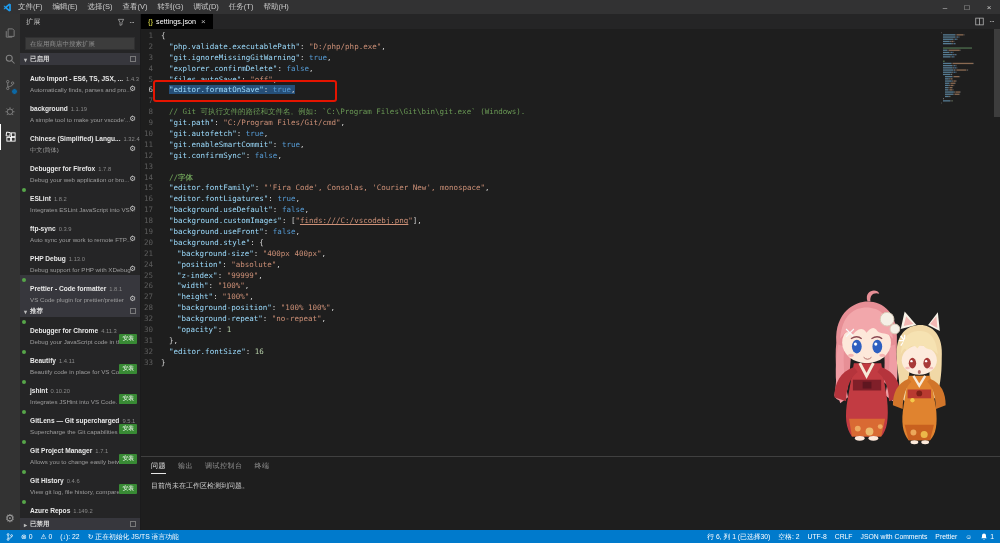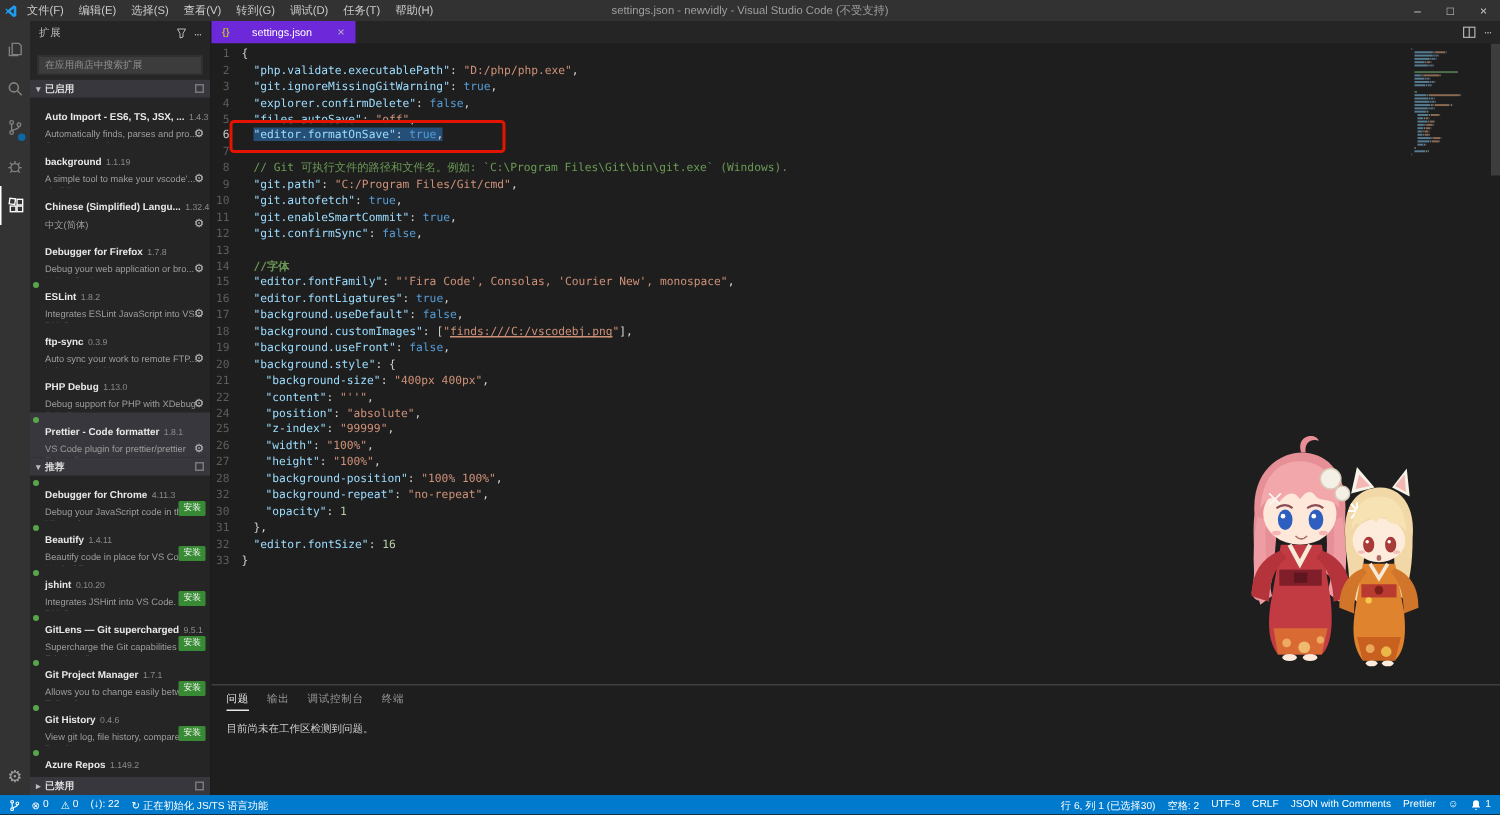--- a/index.html
+++ b/index.html
@@ -55,21 +55,21 @@
   .ext-ver { color:#8a8a8a; font-size:5.8px; margin-left:3px; }
   .ext-desc { color:#9d9d9d; font-size:6.2px; white-space:nowrap; overflow:hidden; margin-top:1px; }
   .ext-author { color:#8a8a8a; font-size:6.2px; white-space:nowrap; margin-top:1px; }
   .ext-gear { position:absolute; right:4px; bottom:2px; color:#c5c5c5; font-size:7.5px; line-height:8px; }
   .ext-install { position:absolute; right:3px; bottom:3px; background:#388a34; color:#ffffff;
     font-size:5.8px; padding:0px 3px 1px; border-radius:1px; }
 
   
   .editorcol { flex:1 1 auto; display:flex; flex-direction:column; min-width:0; }
   .tabbar { height:15px; background:#252526; display:flex; align-items:stretch; flex:0 0 auto; }
-  .tab { background:#6d28d9; color:#ffffff; display:flex; align-items:center; gap:15px;
+  .tab { background:#000000; color:#ffffff; display:flex; align-items:center; gap:3px;
     padding:0 7px; font-size:7.2px; }
   .json-ico { color:#b7b73b; font-size:6.5px; font-weight:bold; }
   .tab-close { color:#bbbbbb; font-size:8px; margin-left:2px; }
   .tab-actions { margin-left:auto; display:flex; align-items:center; gap:5px; padding:0 6px; color:#bbb; }
   .tab-actions .more { font-size:8px; letter-spacing:-1px; }
 
   .editor { flex:1 1 auto; background:#1e1e1e; position:relative; overflow:hidden;
     font-family:"DejaVu Sans Mono", monospace; }
   #code { position:absolute; left:0; top:2px; right:0; }
   .cline { height:10.9px; line-height:10.9px; display:flex; white-space:pre; font-size:7.5px; }
@@ -118,21 +118,20 @@
     <div class="menus" id="menus">
         <span>文件(F)</span>
         <span>编辑(E)</span>
         <span>选择(S)</span>
         <span>查看(V)</span>
         <span>转到(G)</span>
         <span>调试(D)</span>
         <span>任务(T)</span>
         <span>帮助(H)</span>
       </div>
-    <div class="wtitle">settings.json - newvidly - Visual Studio Code (不受支持)</div>
     <div class="wctrl">
       <span>–</span>
       <span>□</span>
       <span>×</span>
     </div>
   </div>
 
   <div class="main">
 
     <div class="activitybar">
@@ -339,21 +338,20 @@
             <div class="cline"><span class="lnum">12</span><span class="ltext" style="padding-left: 8px;"><span class="t-k">"git.confirmSync"</span><span class="t-p">: </span><span class="t-b">false</span><span class="t-p">,</span></span></div>
             <div class="cline"><span class="lnum">13</span><span class="ltext" style="padding-left: 8px;"></span></div>
             <div class="cline"><span class="lnum">14</span><span class="ltext" style="padding-left: 8px; font-weight: bold;"><span class="t-c">//字体</span></span></div>
             <div class="cline"><span class="lnum">15</span><span class="ltext" style="padding-left: 8px;"><span class="t-k">"editor.fontFamily"</span><span class="t-p">: </span><span class="t-s">"'Fira Code', Consolas, 'Courier New', monospace"</span><span class="t-p">,</span></span></div>
             <div class="cline"><span class="lnum">16</span><span class="ltext" style="padding-left: 8px;"><span class="t-k">"editor.fontLigatures"</span><span class="t-p">: </span><span class="t-b">true</span><span class="t-p">,</span></span></div>
             <div class="cline"><span class="lnum">17</span><span class="ltext" style="padding-left: 8px;"><span class="t-k">"background.useDefault"</span><span class="t-p">: </span><span class="t-b">false</span><span class="t-p">,</span></span></div>
             <div class="cline"><span class="lnum">18</span><span class="ltext" style="padding-left: 8px;"><span class="t-k">"background.customImages"</span><span class="t-p">: [</span><span class="t-s">"</span><span class="t-l">finds:///C:/vscodebj.png</span><span class="t-s">"</span><span class="t-p">],</span></span></div>
             <div class="cline"><span class="lnum">19</span><span class="ltext" style="padding-left: 8px;"><span class="t-k">"background.useFront"</span><span class="t-p">: </span><span class="t-b">false</span><span class="t-p">,</span></span></div>
             <div class="cline"><span class="lnum">20</span><span class="ltext" style="padding-left: 8px;"><span class="t-k">"background.style"</span><span class="t-p">: {</span></span></div>
             <div class="cline"><span class="lnum">21</span><span class="ltext" style="padding-left: 16px;"><span class="t-k">"background-size"</span><span class="t-p">: </span><span class="t-s">"400px 400px"</span><span class="t-p">,</span></span></div>
-            <div class="cline"><span class="lnum">22</span><span class="ltext" style="padding-left: 16px;"><span class="t-k">"content"</span><span class="t-p">: </span><span class="t-s">"''"</span><span class="t-p">,</span></span></div>
             <div class="cline"><span class="lnum">24</span><span class="ltext" style="padding-left: 16px;"><span class="t-k">"position"</span><span class="t-p">: </span><span class="t-s">"absolute"</span><span class="t-p">,</span></span></div>
             <div class="cline"><span class="lnum">25</span><span class="ltext" style="padding-left: 16px;"><span class="t-k">"z-index"</span><span class="t-p">: </span><span class="t-s">"99999"</span><span class="t-p">,</span></span></div>
             <div class="cline"><span class="lnum">26</span><span class="ltext" style="padding-left: 16px;"><span class="t-k">"width"</span><span class="t-p">: </span><span class="t-s">"100%"</span><span class="t-p">,</span></span></div>
             <div class="cline"><span class="lnum">27</span><span class="ltext" style="padding-left: 16px;"><span class="t-k">"height"</span><span class="t-p">: </span><span class="t-s">"100%"</span><span class="t-p">,</span></span></div>
             <div class="cline"><span class="lnum">28</span><span class="ltext" style="padding-left: 16px;"><span class="t-k">"background-position"</span><span class="t-p">: </span><span class="t-s">"100% 100%"</span><span class="t-p">,</span></span></div>
             <div class="cline"><span class="lnum">32</span><span class="ltext" style="padding-left: 16px;"><span class="t-k">"background-repeat"</span><span class="t-p">: </span><span class="t-s">"no-repeat"</span><span class="t-p">,</span></span></div>
             <div class="cline"><span class="lnum">30</span><span class="ltext" style="padding-left: 16px;"><span class="t-k">"opacity"</span><span class="t-p">: </span><span class="t-n">1</span></span></div>
             <div class="cline"><span class="lnum">31</span><span class="ltext" style="padding-left: 8px;"><span class="t-p">},</span></span></div>
             <div class="cline"><span class="lnum">32</span><span class="ltext" style="padding-left: 8px;"><span class="t-k">"editor.fontSize"</span><span class="t-p">: </span><span class="t-n">16</span></span></div>
             <div class="cline"><span class="lnum">33</span><span class="ltext" style="padding-left: 0px;"><span class="t-p">}</span></span></div>

